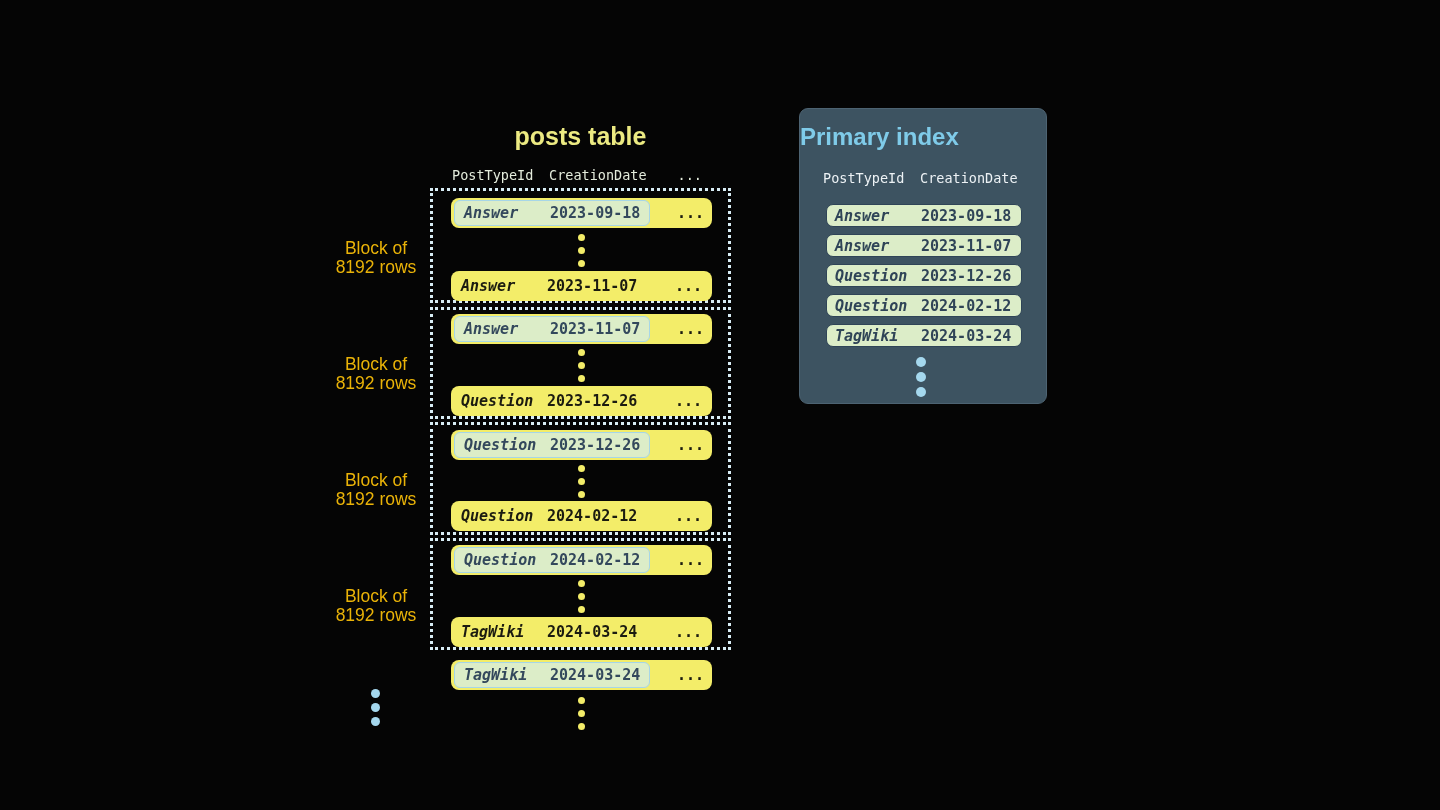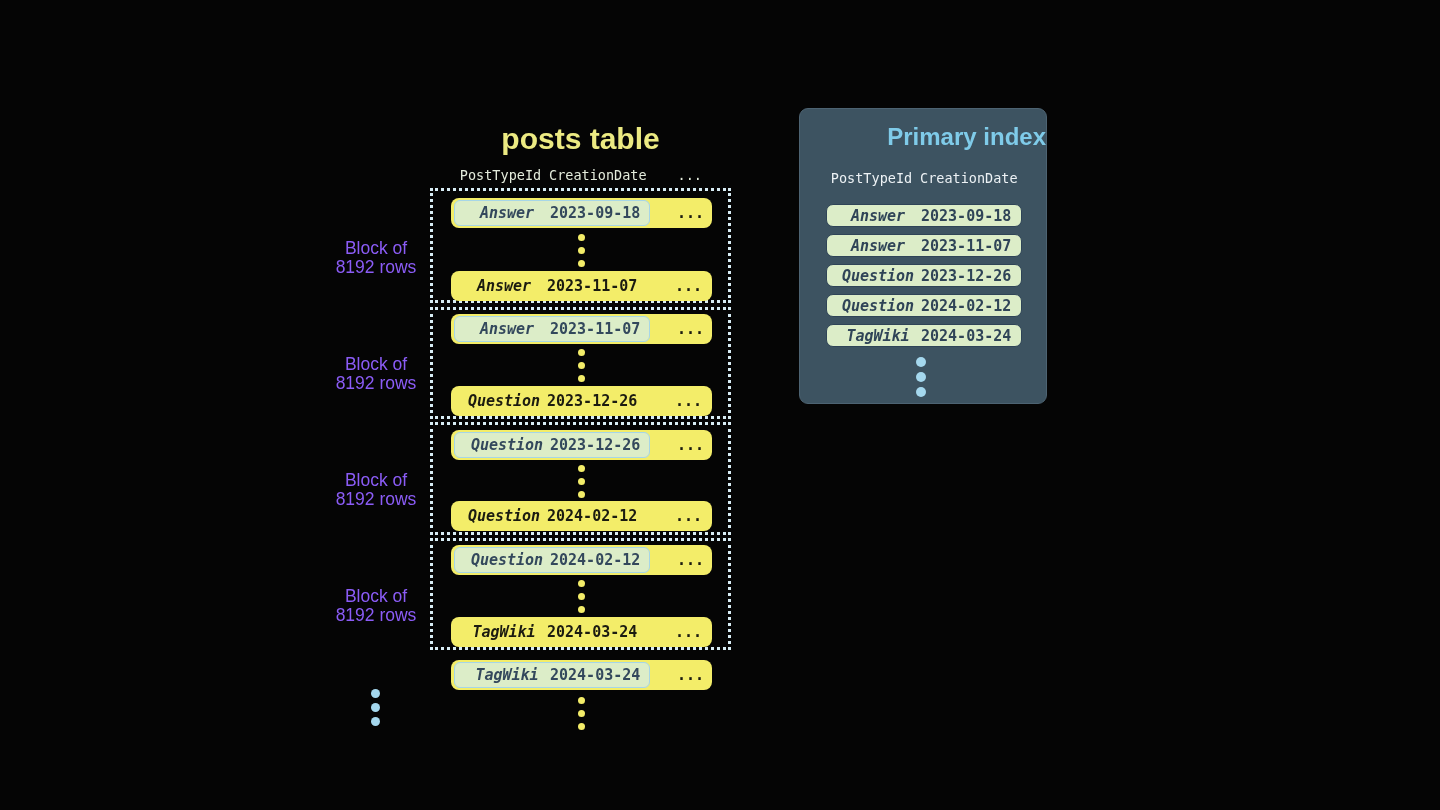--- a/index.html
+++ b/index.html
@@ -1,47 +1,47 @@
 <!DOCTYPE html>
 <html><head>
 <meta charset="utf-8">
 <style>
   html,body{margin:0;padding:0;background:#050505;}
   .canvas{
     position:relative;width:1440px;height:810px;overflow:hidden;
     background:#050505;
     font-family:"Liberation Sans",sans-serif;
   }
-  .mono{font-family:"DejaVu Sans Mono","Liberation Mono",monospace;text-align:center;}
+  .mono{font-family:"DejaVu Sans Mono","Liberation Mono",monospace;}
 
   
   .pt-title{
     position:absolute;left:430px;top:122px;width:301px;
-    text-align:center;font-size:30px;font-weight:600;color:#ecea82;
+    text-align:center;font-size:25px;font-weight:600;color:#ecea82;
   }
   .pt-header{
     position:absolute;left:452px;top:166px;width:250px;height:18px;
     display:flex;align-items:center;
     font-size:13.5px;color:#e4ecdc;
   }
   .pt-header .c1{width:97px;}
   .pt-header .cmore{margin-left:auto;}
 
   .block{
     position:absolute;left:430px;width:301px;
     border:3px dotted #d8edf5;box-sizing:border-box;
   }
   .b1{top:188px;height:115px;}
   .b2{top:307px;height:112px;}
   .b3{top:422px;height:113px;}
   .b4{top:538px;height:112px;}
 
   .block-label{
     position:absolute;left:308px;width:136px;
-    text-align:center;font-size:17.5px;line-height:19px;color:#8b5cf6;
+    text-align:center;font-size:17.5px;line-height:19px;color:#eab308;
   }
   .bl1{top:239px;} .bl2{top:355px;} .bl3{top:471px;} .bl4{top:587px;}
 
   .yrow{
     position:absolute;left:451px;width:261px;height:30px;
     background:#f3ed69;border-radius:8px;box-sizing:border-box;
     display:flex;align-items:center;
     font-size:15px;font-weight:bold;color:#1b1b10;
   }
   .yrow.plain{padding:0 10px;}
@@ -69,21 +69,21 @@
   .gleft{left:371px;top:686px;}
 
   
   .panel{
     position:absolute;left:799px;top:108px;width:248px;height:296px;
     background:#3d5361;border:1px solid #4d6372;border-radius:9px;
     box-sizing:border-box;
   }
   .panel-title{
     position:absolute;left:0;top:14px;width:100%;
-    text-align:right;font-size:24px;font-weight:600;color:#7fcbe9;
+    text-align:left;font-size:24px;font-weight:600;color:#7fcbe9;
   }
   .panel-header{
     position:absolute;left:23px;top:60px;width:200px;height:18px;
     display:flex;align-items:center;font-size:13.5px;color:#edf2f5;
   }
   .panel-header .c1{width:97px;}
   .irow{
     position:absolute;left:26px;width:196px;height:23px;
     background:#dcedc8;border:1.5px solid #2f4457;border-radius:7px;
     box-sizing:border-box;display:flex;align-items:center;

